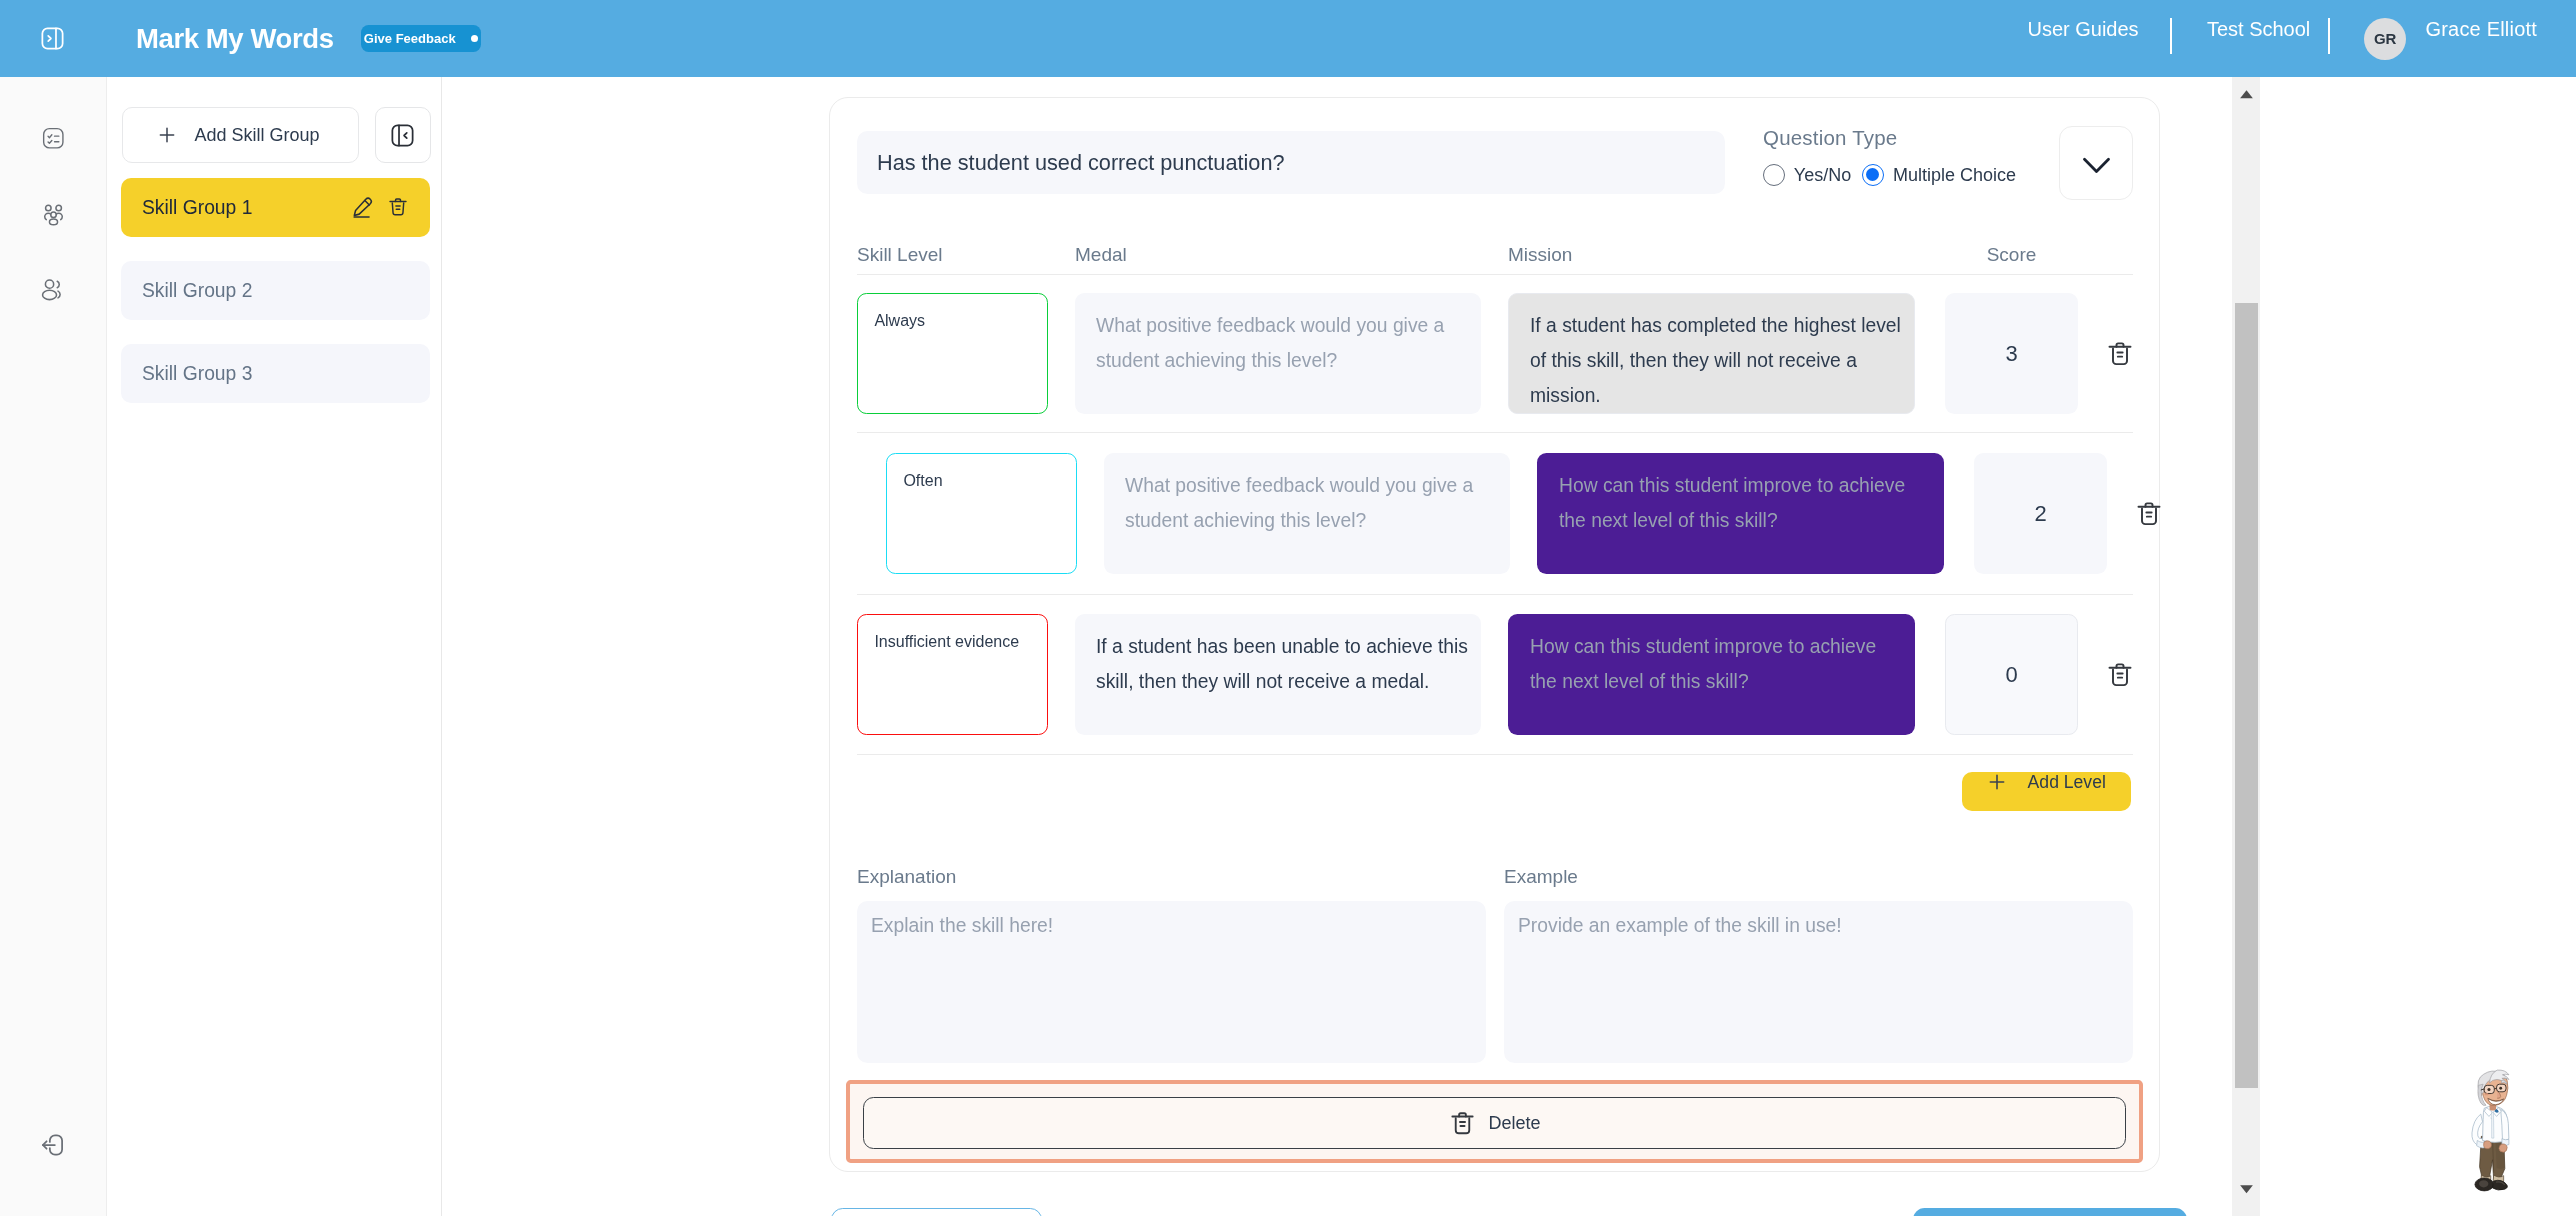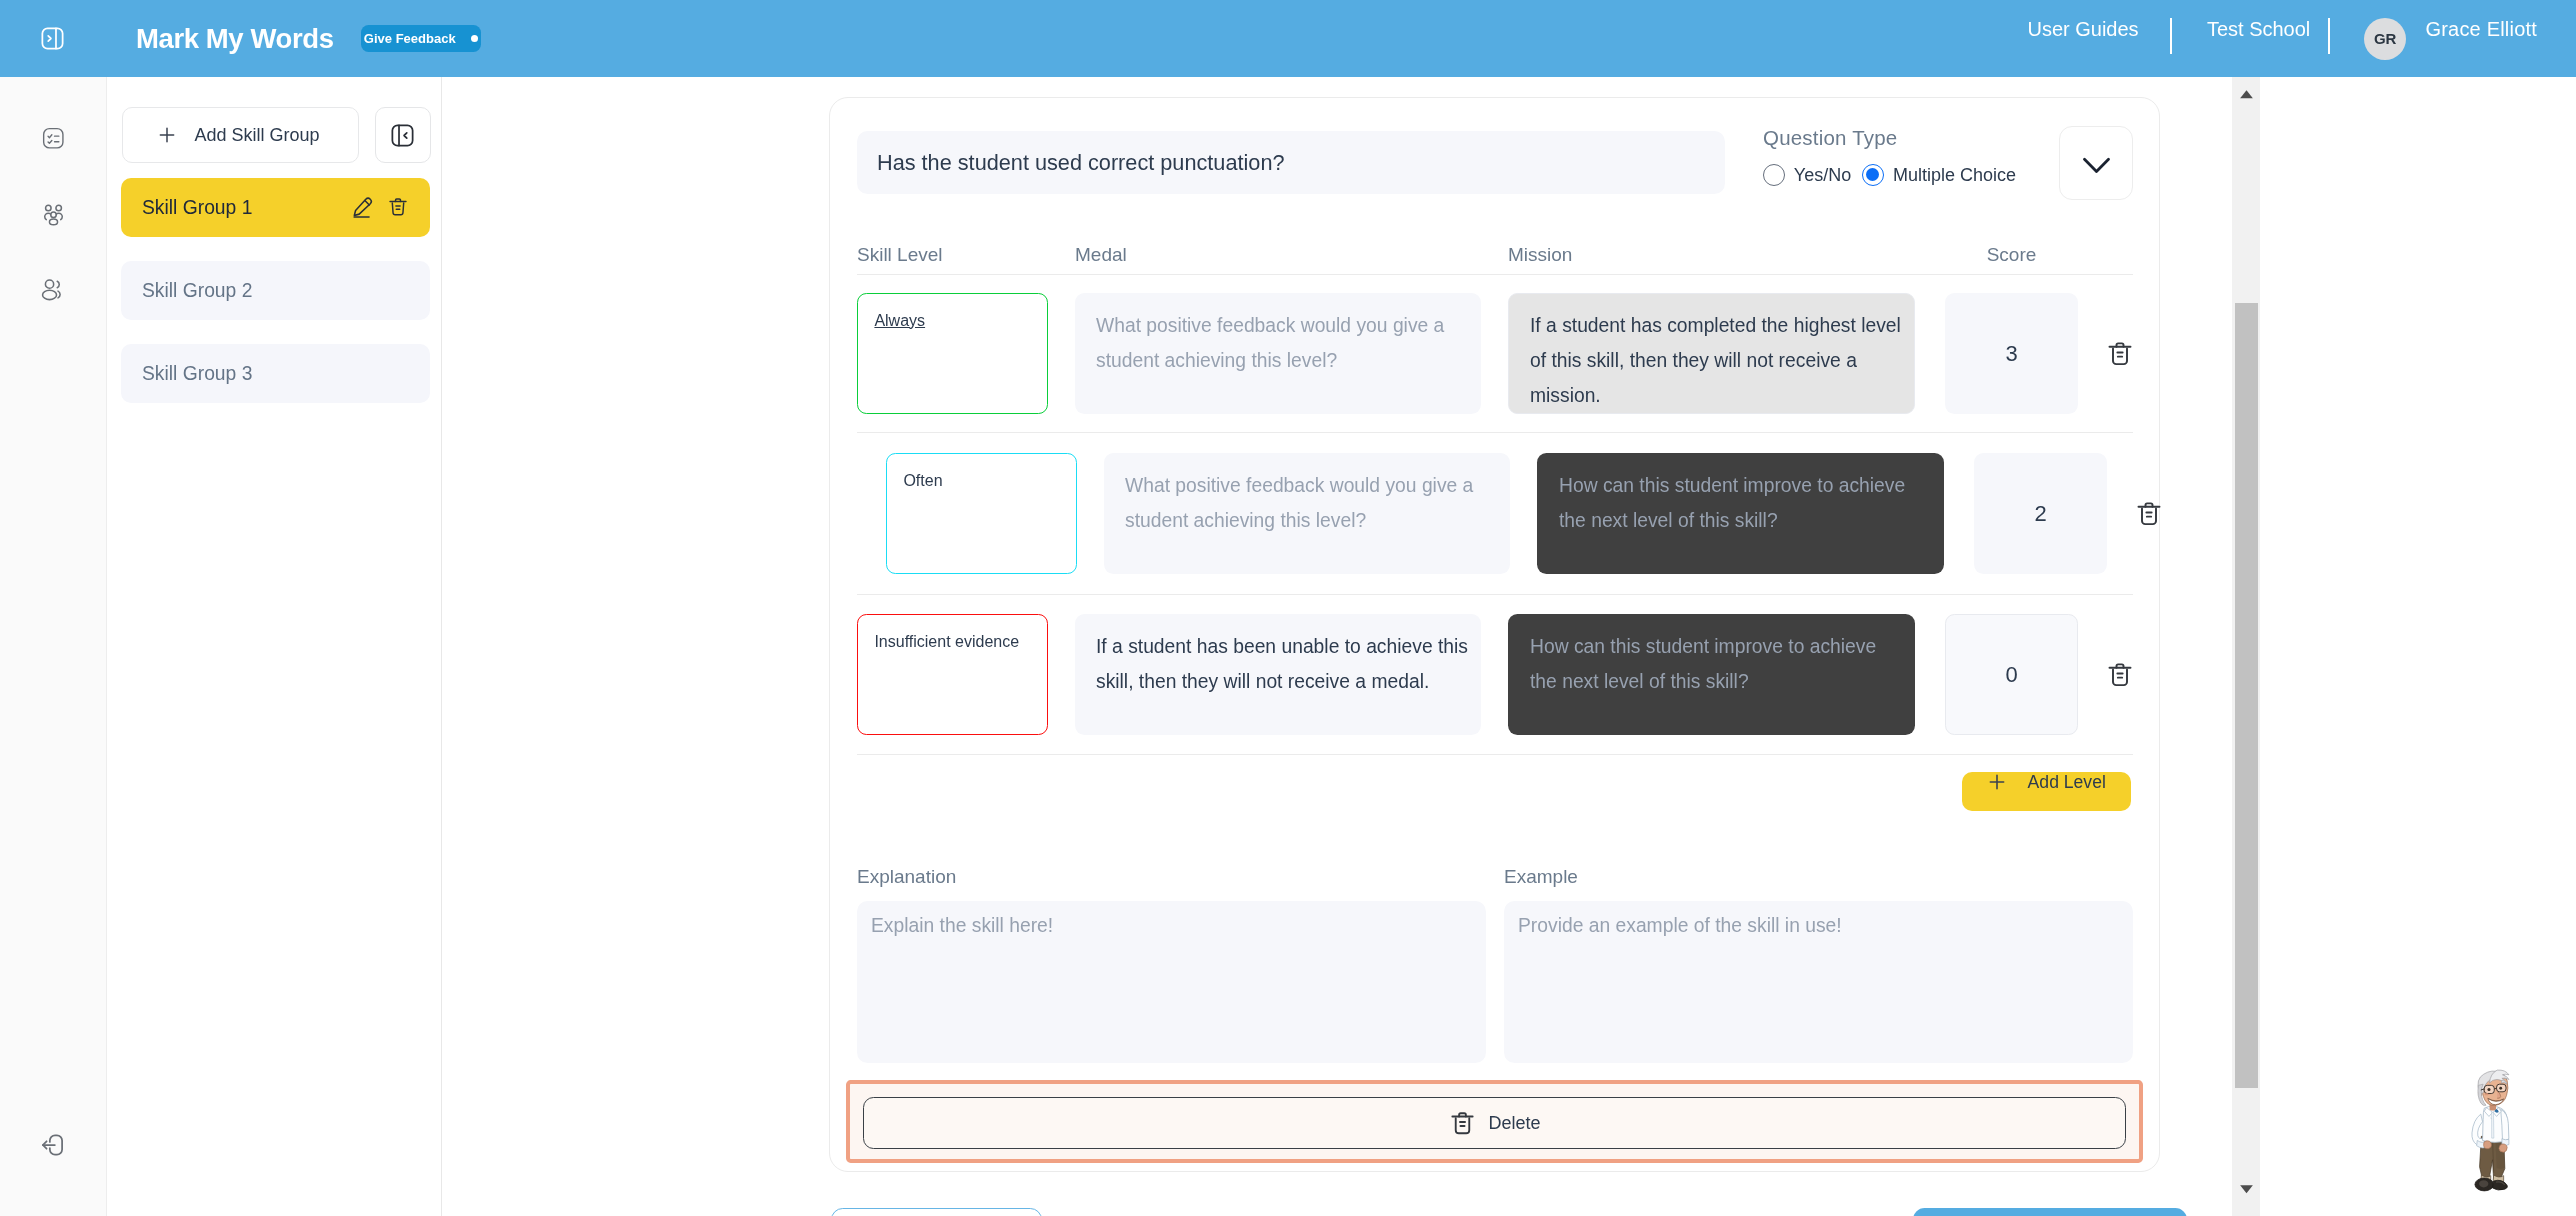--- a/index.html
+++ b/index.html
@@ -50,28 +50,28 @@
   .radio.on { border:1.6px solid #0B6EF6; background:#fff; position:relative; }
   .radio.on::after { content:''; position:absolute; left:2.6px; top:2.6px; width:13.5px; height:13.5px; border-radius:50%; background:#0B6EF6; }
   .radio-lbl { font-size:18px; color:#2D3B4E; margin-left:8.8px; margin-right:11px; }
   .chev-btn { position:absolute; left:1229px; top:28px; width:74px; height:74px; border:0.9px solid #EDEDED; border-radius:13px; background:#fff; display:flex; align-items:center; justify-content:center; cursor:pointer; }
 
   .thead { position:absolute; left:27px; top:146px; width:1276px; display:flex; font-size:19px; color:#6A7A8C; }
   .hr { position:absolute; left:27px; width:1276px; height:1.2px; background:#EBEBEB; }
 
   .lrow { position:absolute; left:27px; width:1277px; height:121px; display:flex; align-items:flex-start; }
   .lvl { width:191px; height:121px; border-radius:9.4px; background:#fff; padding:17.6px 0 0 16.4px; font-size:16px; color:#2D3B4E; cursor:text; flex:none; }
-  .lvl.g { border:1.4px solid #0ACE3A;text-decoration:underline; }
+  .lvl.g { border:1.4px solid #0ACE3A; }
   .lvl.c { border:1.4px solid #1ADDF5;margin-left:29px; }
   .lvl.r { border:1.4px solid #FB0E0E; }
   .medal { width:406px; height:121px; border-radius:9.4px; background:#F6F7FB; margin-left:27px; padding:15px 13px 0 21px; font-size:19.3px; line-height:35px; cursor:text; flex:none; }
   .medal.ph { color:#97A1B0; }
   .medal.val { color:#2D3B4E; }
   .mission { width:407px; height:121px; border-radius:9.4px; background:#e5e5e5; border:1.1px solid #E8EAEF; margin-left:27px; padding:14px 13px 0 21px; font-size:19.3px; line-height:35px; cursor:text; flex:none; }
-  .mission.ph { color:#97A1B0; border:none; background:#404040; padding:15px 13px 0 22px; }
+  .mission.ph { color:#97A1B0; border:none; background:#4c1d95; padding:15px 13px 0 22px; }
   .mission.val { color:#2D3B4E; }
   .score { width:133px; height:121px; border-radius:9.4px; background:#F6F7FB; margin-left:30px; display:flex; align-items:center; justify-content:center; font-size:22px; color:#2D3B4E; cursor:text; flex:none; }
   .score.b { border:1.1px solid #E8EAEF; background:#F8F9FC; }
   .rowdel { width:54px; height:121px; margin-left:15px; display:flex; align-items:center; justify-content:center; cursor:pointer; flex:none; }
 
   .add-level { position:absolute; left:1132px; top:674px; width:169px; height:39px; background:#F5D02A; border-radius:10px; display:flex; align-items:flex-start; justify-content:center; gap:20.5px; font-size:17.6px; color:#2D3B4E; cursor:pointer; }
 
   .expl-col { position:absolute; width:629px; }
   .expl-lbl { font-size:19px; color:#6A7A8C; height:27px; }
   .expl-box { margin-top:8.2px; height:162px; background:#F6F7FB; border-radius:10.5px; padding:9.4px 14px; font-size:19.3px; color:#97A1B0; cursor:text; line-height:30px; }

